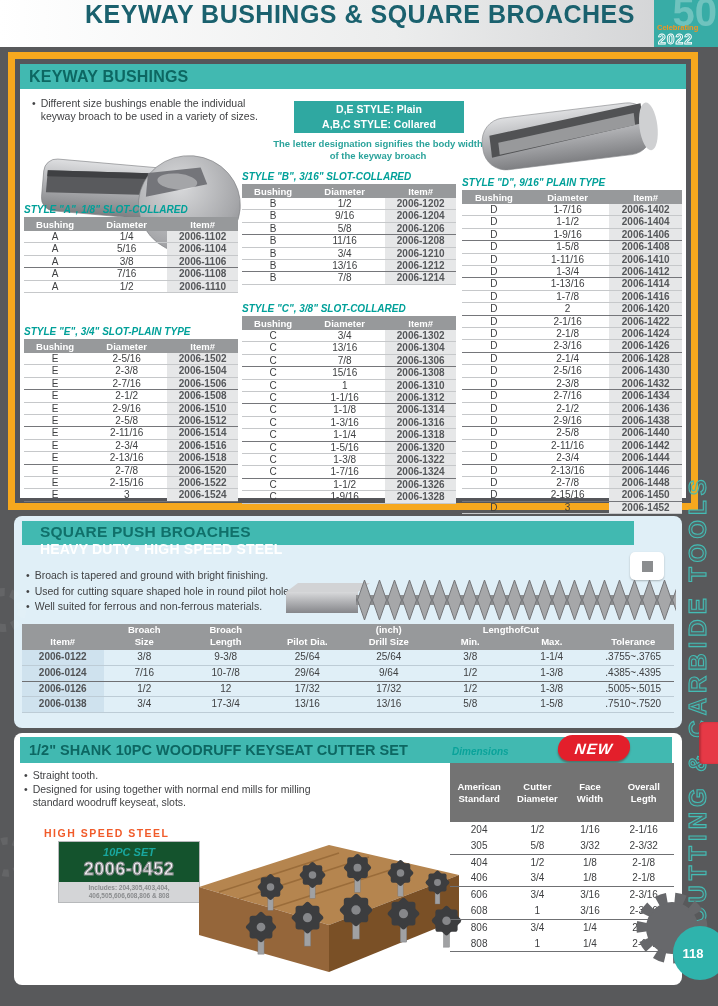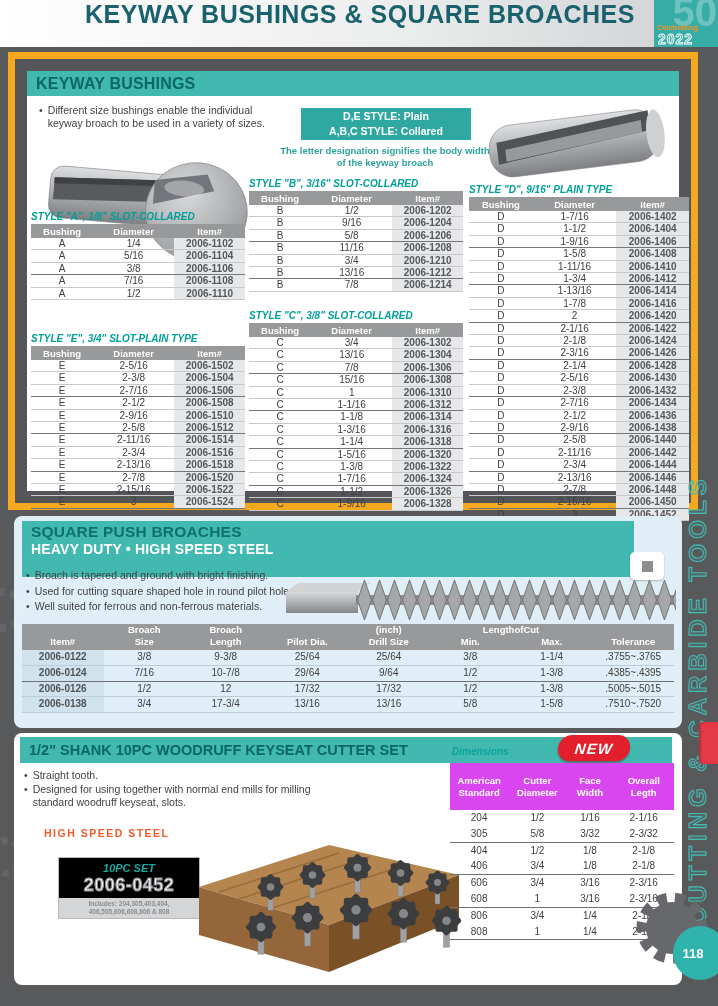--- a/index.html
+++ b/index.html
@@ -12,21 +12,21 @@
   .page-title { position:absolute; left:70px; top:0; width:580px; text-align:center;
     font-size:25px; font-weight:bold; color:#1a616e; letter-spacing:.5px; }
   .anniv { position:absolute; right:0; top:0; width:64px; height:47px; background:#38aca6; overflow:hidden; }
   .anniv .fifty { position:absolute; right:1px; top:-10px; font-size:40px; font-weight:bold; color:rgba(255,255,255,.28); }
   .anniv .celebrating { position:absolute; left:3px; bottom:15px; font-size:7.5px; font-weight:bold; color:#f7941d; }
   .anniv .year { position:absolute; left:4px; bottom:0px; font-size:14px; font-weight:bold;
     color:transparent; -webkit-text-stroke:.9px #ffffff; letter-spacing:1px; }
 
   
   .kw-frame { position:absolute; left:8px; top:52px; width:690px; height:458px;
-    border:7px solid #f6a81e; background:#55565a; padding:12px; }
+    border:7px solid #f6a81e; background:#55565a; padding:5px; }
   .kw-content { position:relative; width:100%; height:100%; background:#ffffff; }
   .kw-banner { position:absolute; left:0; top:0; right:0; height:25px; background:#41b9b1;
     font-size:16px; font-weight:bold; color:#0d6762; line-height:25px; padding-left:9px; letter-spacing:.2px; }
   .kw-bullet { position:absolute; left:12px; top:33px; width:240px; }
   .bullet { display:flex; font-size:10.5px; color:#414244; line-height:13px; }
   .bullet .dot { margin-right:5px; }
   .kw-style-box { position:absolute; left:274px; top:37px; width:170px; height:32px; background:#2fa8a1;
     text-align:center; color:#fff; font-weight:bold; font-size:10.5px; line-height:15px; padding-top:1px; }
   .kw-style-caption { position:absolute; left:250px; top:74px; width:216px; text-align:center;
     color:#2ba39b; font-weight:bold; font-size:9.5px; line-height:11.5px; }
@@ -43,21 +43,21 @@
   .kw-table td:last-child { background:#e6e7e8; font-weight:bold; color:#55575a; }
   .kw-table tbody tr:nth-child(3n) td { border-bottom:1.6px solid #75767a; }
   .tbl-a { left:4px;  top:140px; width:214px; }
   .tbl-e { left:4px;  top:262px; width:214px; }
   .tbl-b { left:222px; top:107px; width:214px; }
   .tbl-c { left:222px; top:239px; width:214px; }
   .tbl-d { left:442px; top:113px; width:220px; }
 
   
   .sp-panel { position:absolute; left:14px; top:516px; width:668px; height:212px; background:#e0eff7; border-radius:8px; }
-  .sp-banner { position:absolute; left:8px; top:5px; width:612px; height:56px; background:#41b9b1; padding:2px 9px; }
+  .sp-banner { position:absolute; left:8px; top:5px; width:612px; height:24px; background:#41b9b1; padding:2px 18px; }
   .sp-banner .l1 { font-size:15.5px; font-weight:bold; color:#10706a; letter-spacing:.2px; line-height:18px; }
   .sp-banner .l2 { font-size:14px; font-weight:bold; color:#ffffff; letter-spacing:.2px; line-height:17px; }
   .sp-iconbox { position:absolute; left:616px; top:36px; width:34px; height:28px; background:#fff; border-radius:5px;
     box-shadow:0 1px 2px rgba(0,0,0,.25); display:flex; align-items:center; justify-content:center; }
   .sp-iconbox .sq { width:11px; height:11px; background:#8b8d8f; }
   .sp-bullets { position:absolute; left:12px; top:52px; width:345px; }
   .sp-bullets .bullet { line-height:15.5px; }
   .sp-broach-img { position:absolute; left:268px; top:60px; width:398px; height:48px; }
   .sp-table { position:absolute; left:8px; top:108px; width:652px; }
   .sp-table table { width:100%; border-collapse:collapse; table-layout:fixed; }
@@ -71,36 +71,36 @@
   .sp-table td:first-child { background:#cfe2ee; font-weight:bold; color:#515356; }
   .sp-table tbody tr:nth-child(2) td, .sp-table tbody tr:nth-child(5) td { border-bottom:1.8px solid #6f7073; }
 
   
   .wd-panel { position:absolute; left:14px; top:733px; width:668px; height:252px; background:#ffffff; border-radius:8px; }
   .wd-banner { position:absolute; left:6px; top:4px; width:652px; height:26px; background:#41b9b1;
     font-size:14.5px; font-weight:bold; color:#0d6762; line-height:26px; padding-left:9px; }
   .wd-bullets { position:absolute; left:10px; top:36px; width:312px; }
   .wd-bullets .bullet { line-height:13px; margin-bottom:1px; }
   .wd-hss { position:absolute; left:30px; top:94px; font-size:10.5px; font-weight:bold; color:#f15b2a; letter-spacing:1.5px; }
-  .wd-setbox { position:absolute; left:44px; top:124px; width:142px; background:#000000; border:1px solid #b7b9bb; text-align:center; padding-top:4px; }
+  .wd-setbox { position:absolute; left:44px; top:108px; width:142px; background:#14532d; border:1px solid #b7b9bb; text-align:center; padding-top:4px; }
   .wd-setbox .set-label { color:#19a79e; font-style:italic; font-weight:bold; font-size:11px; line-height:13px; }
   .wd-setbox .set-item { font-size:18px; font-weight:bold; letter-spacing:.5px; line-height:20px;
     color:#f5f6f7; -webkit-text-stroke:1.1px #8b8d90; }
   .wd-setbox .includes { background:#d4d5d7; margin-top:3px; padding:2px 1px;
     font-size:6.5px; font-weight:bold; color:#8a8c8e; line-height:8px; }
   .wd-img { position:absolute; left:165px; top:34px; width:290px; height:212px; }
   .wd-dim-label { position:absolute; left:438px; top:13px; font-size:10px; font-weight:bold; font-style:italic; color:#0aa39a; }
   .new-badge { position:absolute; left:544px; top:2px; width:72px; height:26px; background:#e31f2b; border-radius:13px;
     transform:skewX(-6deg); display:flex; align-items:center; justify-content:center;
     box-shadow:0 2px 2px rgba(120,0,0,.4); }
   .new-badge span { color:#fff; font-weight:bold; font-style:italic; font-size:15px; letter-spacing:1px; }
   .wd-table { position:absolute; left:436px; top:30px; width:224px; }
   .wd-table table { width:100%; border-collapse:collapse; table-layout:fixed; }
-  .wd-table th { background:#d946ef; color:#fff; font-size:9.5px; font-weight:bold; line-height:11.5px;
-    padding:12px 0; white-space:pre-line; }
+  .wd-table th { background:#737373; color:#fff; font-size:9.5px; font-weight:bold; line-height:11.5px;
+    padding:18px 0; white-space:pre-line; }
   .wd-table th:nth-child(1){width:26%} .wd-table th:nth-child(2){width:26%}
   .wd-table th:nth-child(3){width:21%} .wd-table th:nth-child(4){width:27%}
   .wd-table td { font-size:10px; color:#3f4042; text-align:center; line-height:15.8px; }
   .wd-table tbody tr:nth-child(2n) td { border-bottom:1.4px solid #6f7073; }
 
   
   .vtext { position:absolute; left:684px; top:925px; width:490px; transform:rotate(-90deg); transform-origin:0 0;
     font-size:24px; font-weight:bold; letter-spacing:5px; white-space:nowrap;
     color:rgba(69,190,182,.15); -webkit-text-stroke:1.1px #44bcb4; }
   .red-tab { position:absolute; left:699px; top:722px; width:19px; height:42px; background:#e63946;

